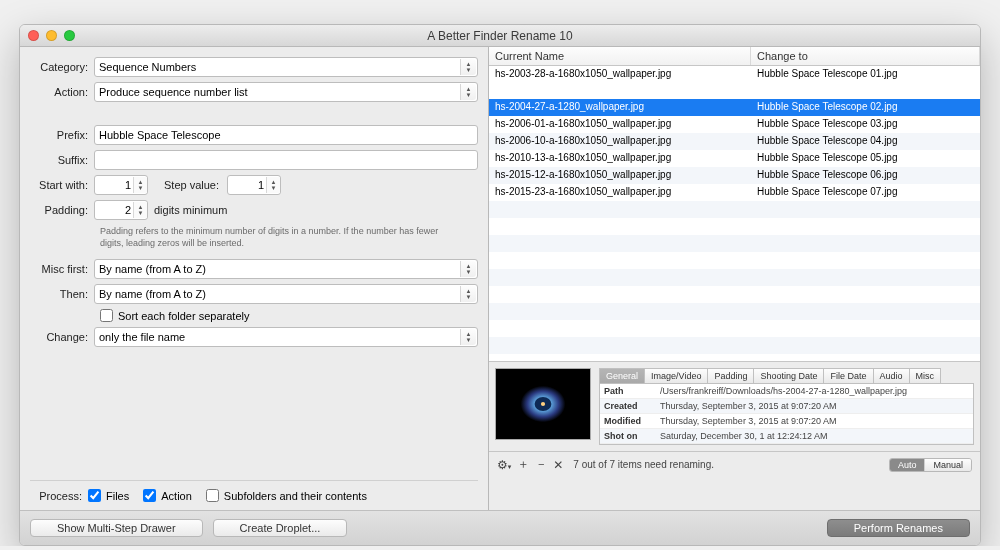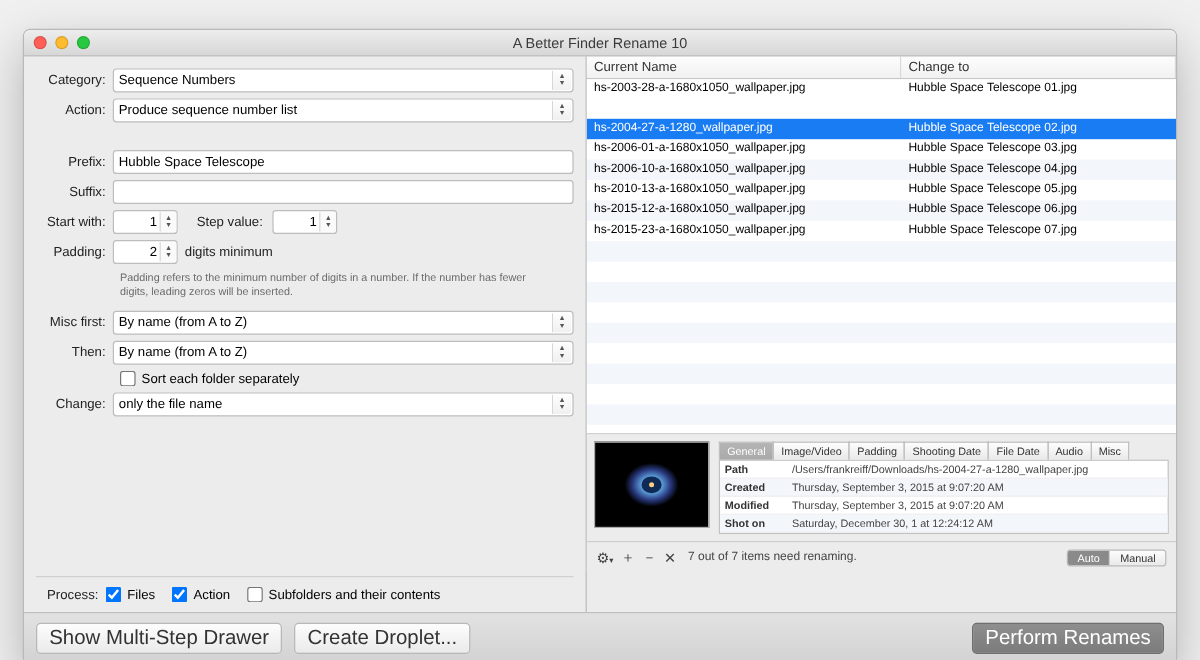--- a/index.html
+++ b/index.html
@@ -113,21 +113,21 @@
 
 .statusbar { display: flex; align-items: center; padding: 4px 8px; gap: 6px; background: #ececec; }
 .sb-icon { font-size: 12px; color: #444; }
 .sb-text { font-size: 10px; color: #444; margin-left: 4px; }
 .seg { display: flex; margin-left: auto; border: 1px solid #b8b8b8; border-radius: 3px; overflow: hidden; align-items: center; }
 .seg button { font-size: 9px; padding: 1px 8px; background: linear-gradient(#fdfdfd,#e9e9e9); border: none; border-right: 1px solid #cfcfcf; color: #333; }
 .seg button:last-child { border-right: none; }
 .seg button.active { background: #8a8a8a; color: #fff; }
 
 .bottombar { display: flex; align-items: center; padding: 8px 10px; gap: 10px; background: linear-gradient(#e2e2e2,#d2d2d2); border-top: 1px solid #bfbfbf; }
-.btn { font-size: 17px; padding: 2px 10px; background: linear-gradient(#fdfdfd,#eaeaea); border: 1px solid #b8b8b8; border-radius: 4px; color: #333; }
+.btn { font-size: 11px; padding: 2px 26px; background: linear-gradient(#fdfdfd,#eaeaea); border: 1px solid #b8b8b8; border-radius: 4px; color: #333; }
 .btn.primary { background: linear-gradient(#8e8e8e,#7b7b7b); color: #fff; border-color: #6e6e6e; }
 .flex-spacer { flex: 1; }
 </style>
 </head>
 <body>
 
 <div class="window">
   <div class="titlebar">
     <div class="traffic">
       <div class="dot red"></div>

